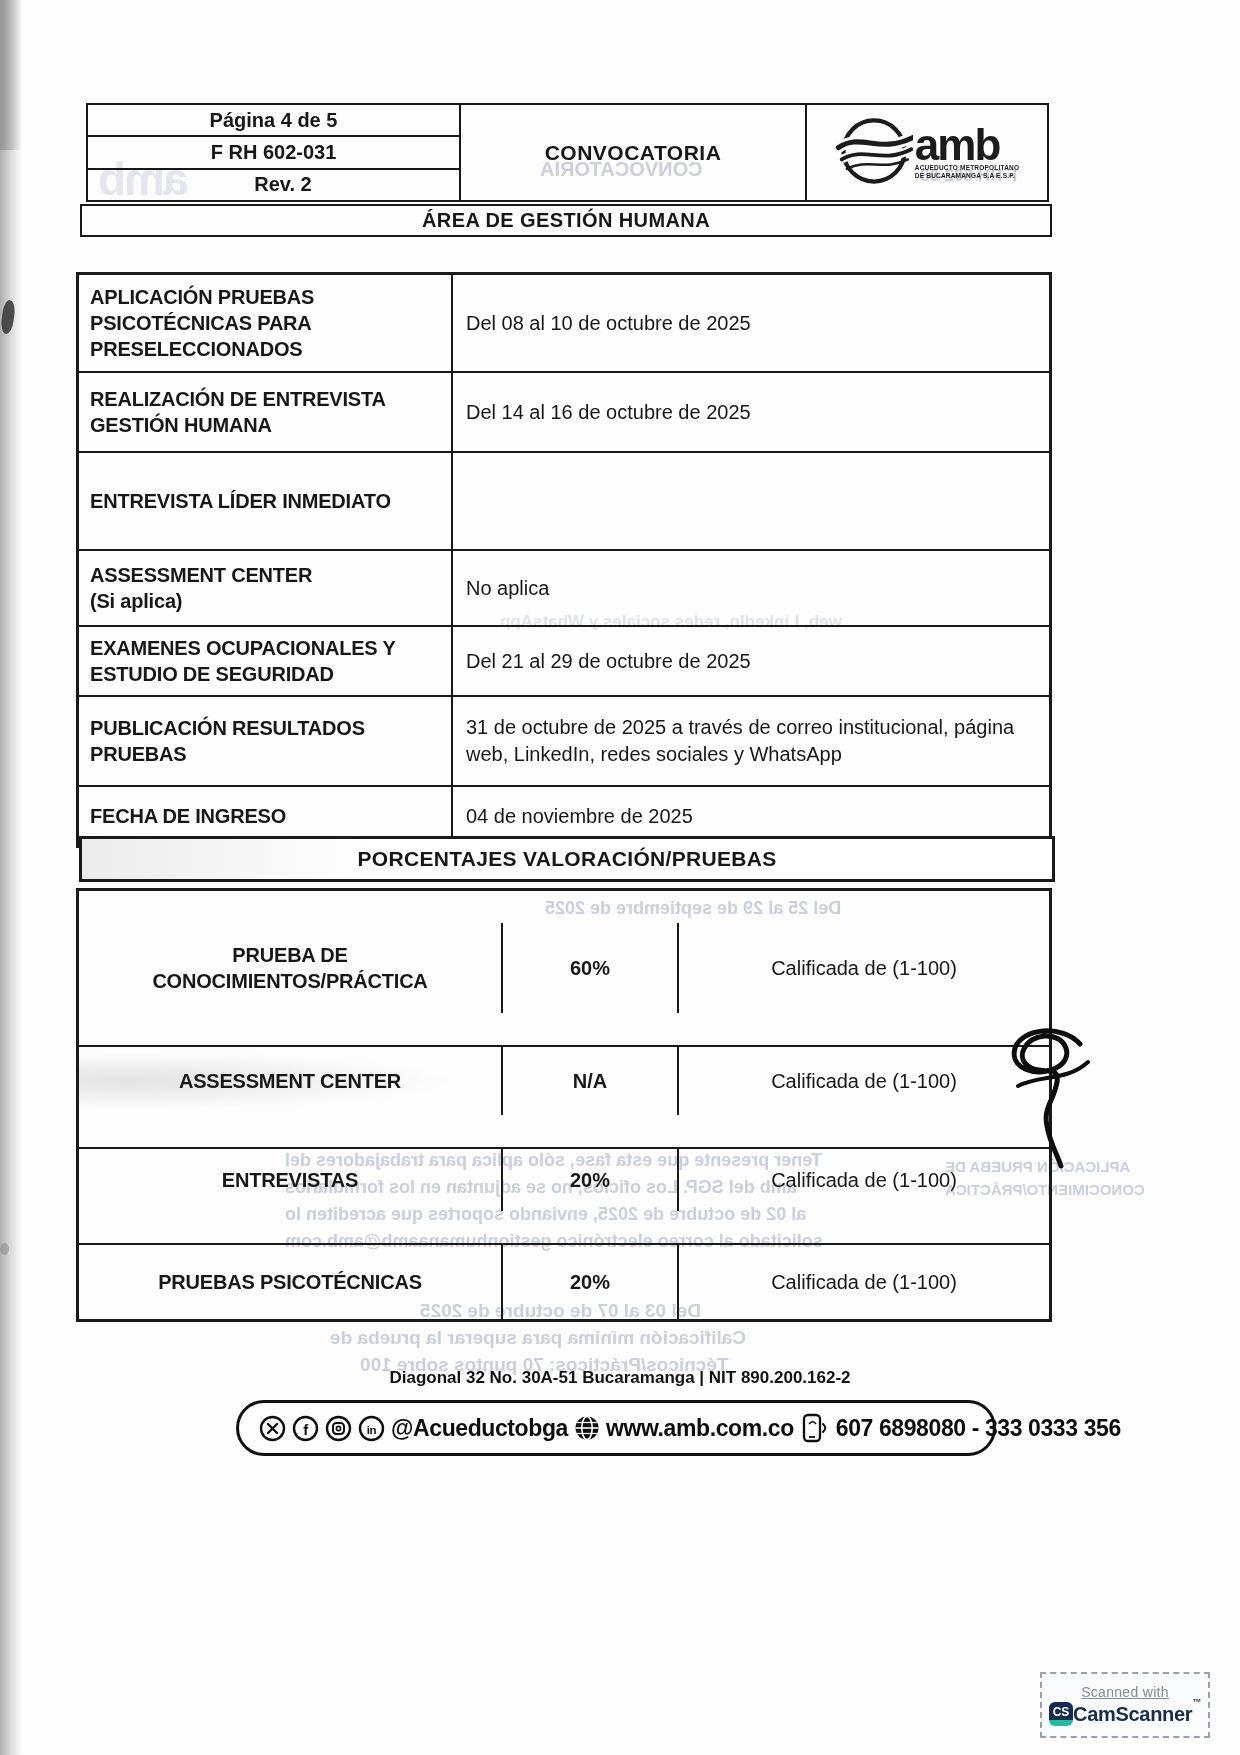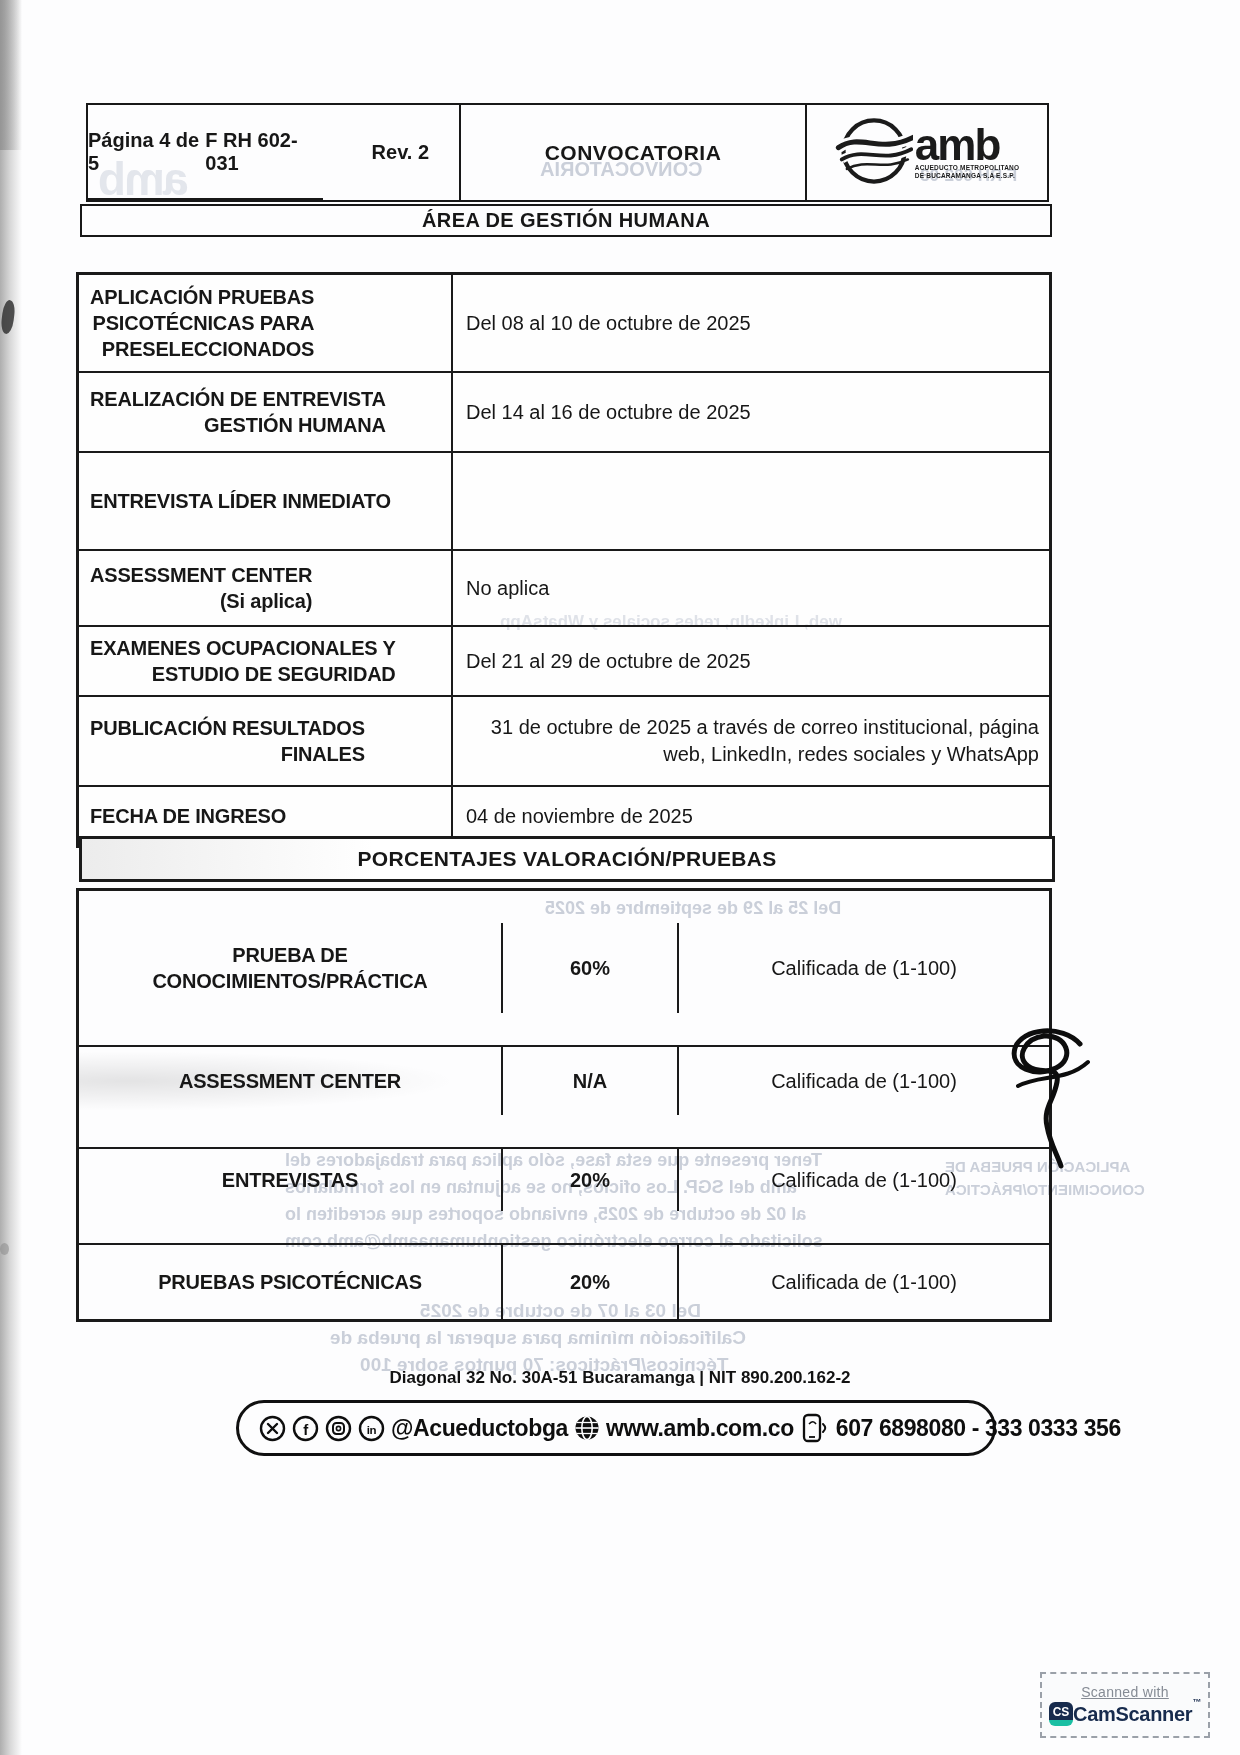--- a/index.html
+++ b/index.html
@@ -26,35 +26,35 @@
   .g6{left:285px;top:1204px;font-size:18px;}
   .g7{left:285px;top:1231px;font-size:18px;}
   .g8{left:945px;top:1158px;font-size:15px;}
   .g9{left:945px;top:1181px;font-size:15px;}
   .g10{left:420px;top:1300px;font-size:19px;}
   .g11{left:330px;top:1327px;font-size:19px;}
   .g12{left:360px;top:1354px;font-size:19px;}
   
   .hdr{position:absolute;left:86px;top:103px;width:963px;height:99px;
       border:2.5px solid #181818;display:grid;grid-template-columns:371px 348px 1fr;box-sizing:border-box;}
-  .hdr-left{display:flex;flex-direction:row;}
+  .hdr-left{display:flex;flex-direction:column;text-align:center;}
   .hdr-left>div{flex:1;display:flex;align-items:center;justify-content:center;
       font-weight:bold;font-size:20px;border-bottom:2px solid #181818;}
   .hdr-left>div:last-child{border-bottom:none;padding-left:19px;}
   .hdr-mid{border-left:2.5px solid #181818;border-right:2.5px solid #181818;
       display:flex;align-items:center;justify-content:center;font-weight:bold;font-size:21px;letter-spacing:.5px;}
   .hdr-logo{display:flex;align-items:center;justify-content:center;gap:2px;}
   .logo-word{font-weight:bold;font-size:44px;letter-spacing:-2px;line-height:.9;color:#1b1b1b;}
   .logo-sub{font-size:6.5px;font-weight:bold;color:#1b1b1b;white-space:pre-line;line-height:1.25;letter-spacing:.2px;}
   .area-bar{position:absolute;left:80px;top:204px;width:972px;height:33px;border:2.5px solid #181818;
       box-sizing:border-box;display:flex;align-items:center;justify-content:center;
       font-weight:bold;font-size:20px;letter-spacing:.4px;}
   
   .tbl{position:absolute;left:76px;top:272px;width:976px;border:3px solid #1a1a1a;box-sizing:border-box;background:rgba(255,255,255,.4);}
-  .srow{display:grid;grid-template-columns:374px 1fr;text-align:right;}
+  .srow{display:grid;grid-template-columns:374px 1fr;}
   .srow + .srow{border-top:2.5px solid #1a1a1a;}
   .cell-l{border-right:2.5px solid #1a1a1a;display:flex;align-items:center;
       padding-left:11px;font-weight:bold;font-size:20px;line-height:1.3;white-space:pre-line;letter-spacing:-.2px;}
   .cell-v{display:flex;align-items:center;padding:6px 10px 6px 13px;font-size:20px;line-height:1.35;}
   .h96{height:96px}.h78{height:78px}.h96b{height:96px}.h74{height:74px}
   .h68{height:68px}.h88{height:88px}.h58{height:58px}
   
   .pct-bar{position:absolute;left:79px;top:836px;width:976px;height:46px;border:3px solid #1a1a1a;
       box-sizing:border-box;display:flex;align-items:center;justify-content:center;
       font-weight:bold;font-size:21px;letter-spacing:.3px;
@@ -164,21 +164,21 @@
 (Si aplica)</div>
       <div class="cell-v">No aplica</div>
     </div>
     <div class="srow h68">
       <div class="cell-l">EXAMENES OCUPACIONALES Y
 ESTUDIO DE SEGURIDAD</div>
       <div class="cell-v">Del 21 al 29 de octubre de 2025</div>
     </div>
     <div class="srow h88">
       <div class="cell-l">PUBLICACIÓN RESULTADOS
-FINALES</div>
+PRUEBAS</div>
       <div class="cell-v">31 de octubre de 2025 a través de correo institucional, página web, LinkedIn, redes sociales y WhatsApp</div>
     </div>
     <div class="srow h58">
       <div class="cell-l">FECHA DE INGRESO</div>
       <div class="cell-v">04 de noviembre de 2025</div>
     </div>
   </div>
 
   <div class="pct-bar">PORCENTAJES VALORACIÓN/PRUEBAS</div>
 

